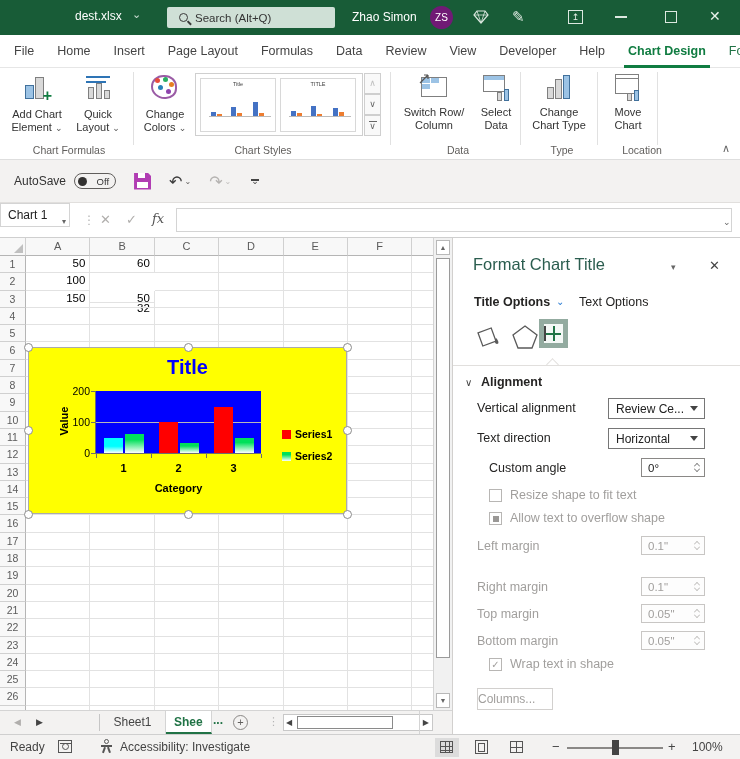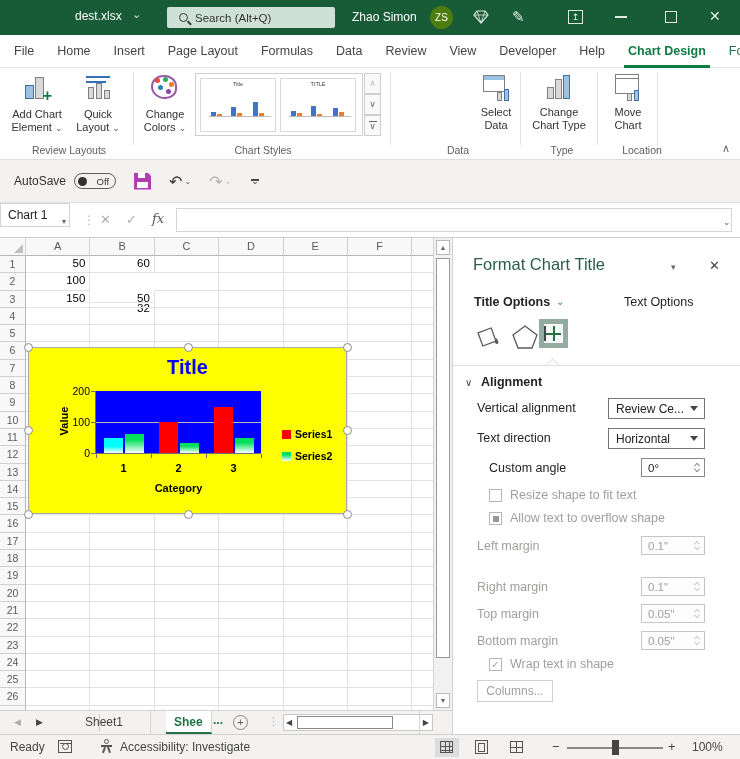--- a/index.html
+++ b/index.html
@@ -8,21 +8,21 @@
   #stage { position:relative; width:740px; height:759px; background:#fff; overflow:hidden; }
 
   
   #titlebar { left:0; top:0; width:740px; height:35px; background:#185c37; color:#e8f1ea; }
   #filename { left:75px; top:9px; font-size:12px; color:#fff; }
   #filename-chev { left:132px; top:8px; font-size:11px; color:#cfe0d6; }
   #searchbox { left:167px; top:7px; width:168px; height:21px; background:#cfe0d6; border-radius:2px; color:#333; font-size:11.5px; display:flex; align-items:center; }
   #search-glass { width:9px; height:9px; border:1.5px solid #3a3a3a; border-radius:50%; margin:0 7px 0 12px; position:relative; }
   #search-glass::after { content:""; position:absolute; width:5px; height:1.5px; background:#3a3a3a; transform:rotate(45deg); left:7px; top:8px; }
   #username { left:352px; top:10px; font-size:12px; color:#fff; }
-  #avatar { left:430px; top:6px; width:23px; height:23px; border-radius:50%; background:#4d7c0f; color:#fff; font-size:10px; display:flex; align-items:center; justify-content:center; }
+  #avatar { left:430px; top:6px; width:23px; height:23px; border-radius:50%; background:#701a75; color:#fff; font-size:10px; display:flex; align-items:center; justify-content:center; }
   .tb-ic { color:#dce8e0; font-size:13px; top:9px; }
   #gem-icon { left:473px; top:10px; }
   #pen-icon { left:512px; top:8px; font-size:15px; }
   #ribbonopt-icon { left:568px; top:10px; width:15px; height:14px; border:1px solid #dce8e0; text-align:center; font-size:9px; line-height:13px; }
   #min-btn { left:615px; top:16px; width:12px; height:2px; background:#dce8e0; }
   #max-btn { left:665px; top:11px; width:12px; height:12px; border:1px solid #dce8e0; }
   #close-btn { left:709px; top:8px; font-size:14px; color:#e8f1ea; }
 
   
   #tabrow { left:0; top:35px; width:740px; height:33px; background:#fff; border-bottom:1px solid #e6e6e6; display:flex; align-items:center; padding-left:14px; gap:23px; }
@@ -126,21 +126,21 @@
   .leg-text { font-size:10.5px; font-weight:700; color:#000; }
   .handle { position:absolute; width:9px; height:9px; border-radius:50%; background:#fff; border:1.5px solid #8c8c8c; z-index:6; }
 
   
   #panel { left:452px; top:238px; width:288px; height:496px; background:#fff; border-left:1px solid #d2d0ce; }
   #panel-title { position:absolute; left:20px; top:17px; font-size:16.5px; color:#2b5d4f; }
   #panel-dd { position:absolute; left:218px; top:24px; font-size:9px; color:#666; }
   #panel-close { position:absolute; left:256px; top:20px; font-size:13px; color:#444; }
   #panel-tab1 { position:absolute; left:21px; top:57px; font-size:12.5px; font-weight:700; color:#252423; }
   #panel-tab1-chev { position:absolute; left:103px; top:58px; font-size:10px; color:#2b7cd3; }
-  #panel-tab2 { position:absolute; left:126px; top:57px; font-size:12.5px; color:#252423;margin-left:45px; }
+  #panel-tab2 { position:absolute; left:126px; top:57px; font-size:12.5px; color:#252423; }
   .pane-ic { position:absolute; top:84px; width:30px; height:30px; }
   #icon-fill { left:21px; }
   #icon-effects { left:57px; }
   #icon-size-wrap { left:86px; top:81px; width:29px; height:29px; background:#93aba0; }
   #icon-size { position:absolute; left:5px; top:5px; width:19px; height:19px; background:#f4f8f6; }
   #icon-size .vbar { position:absolute; left:9px; top:2px; width:2px; height:15px; background:#217346; }
   #icon-size .hbar { position:absolute; left:2px; top:9px; width:15px; height:2px; background:#217346; }
   #icon-size .ibar { position:absolute; left:0px; top:2px; width:1.5px; height:15px; background:#444; }
   #panel-divider { position:absolute; left:0; top:127px; width:288px; height:1px; background:#e1dfdd; }
   #panel-notch { position:absolute; left:95px; top:122px; width:9px; height:9px; background:#fff; border-left:1px solid #e1dfdd; border-top:1px solid #e1dfdd; transform:rotate(45deg); }
@@ -156,28 +156,28 @@
   .spbox { position:absolute; left:188px; top:0; width:64px; height:19px; border:1px solid #8a8886; background:#fff; font-size:11.5px; color:#222; }
   .spbox.dis { border-color:#c8c6c4; color:#a19f9d; background:#fdfdfd; }
   .spbox .val { position:absolute; left:6px; top:2.5px; }
   .spin-up, .spin-dn { position:absolute; right:4px; width:6px; height:6px; border-right:1.5px solid #666; border-top:1.5px solid #666; }
   .spin-up { top:4px; transform:rotate(-45deg) scale(.7); }
   .spin-dn { bottom:4px; transform:rotate(135deg) scale(.7); }
   .dis .spin-up, .dis .spin-dn { border-color:#b5b3b1; }
   .cbox { position:absolute; left:36px; top:1px; width:13px; height:13px; border:1px solid #b8b6b4; background:#fff; font-size:10px; line-height:12px; text-align:center; color:#a19f9d; }
   .cbox .mix { position:absolute; left:2.5px; top:2.5px; width:6px; height:6px; background:#9a9896; }
   .clbl { position:absolute; left:57px; top:0; font-size:12.5px; color:#a19f9d; }
-  .pbtn { position:absolute; left:24px; top:0; width:76px; height:22px; border:1px solid #d2d0ce; background:#fff; font-size:12px; color:#a19f9d; text-align:center; line-height:20px; }
+  .pbtn { position:absolute; left:24px; top:8px; width:76px; height:22px; border:1px solid #d2d0ce; background:#fff; font-size:12px; color:#a19f9d; line-height:20px; }
 
   
   #tabbar { left:0; top:710px; width:452px; height:24px; background:#f3f2f1; border-top:1px solid #d4d4d4; }
   #nav-left { position:absolute; left:14px; top:6px; font-size:9px; color:#b0aeac; }
   #nav-right { position:absolute; left:36px; top:6px; font-size:9px; color:#444; }
   #tab-sep { position:absolute; left:99px; top:3px; width:1px; height:17px; background:#c6c6c6; }
-  #sheet1-tab { position:absolute; left:85px; top:0; width:66px; height:23px; font-size:12px; color:#444; text-align:left; line-height:22px; border-right:1px solid #d4d4d4; }
+  #sheet1-tab { position:absolute; left:100px; top:0; width:66px; height:23px; font-size:12px; color:#444; text-align:center; line-height:22px; border-right:1px solid #d4d4d4; }
   #active-tab { position:absolute; left:166px; top:0; width:46px; height:23px; background:#fff; border-right:1px solid #d4d4d4; font-size:12px; font-weight:700; color:#217346; text-align:left; padding-left:8px; line-height:22px; border-bottom:2px solid #217346; overflow:hidden; }
   #tab-ellipsis { position:absolute; left:213px; top:2px; font-size:12px; font-weight:700; color:#217346; }
   #newsheet-btn { position:absolute; left:233px; top:4px; width:15px; height:15px; border:1px solid #8a8886; border-radius:50%; color:#605e5c; font-size:11px; text-align:center; line-height:13px; }
   #tabbar-dots { position:absolute; left:268px; top:4px; color:#b5b5b5; font-size:11px; }
   #hscroll { position:absolute; left:283px; top:3px; width:150px; height:17px; background:#fff; border:1px solid #c8c8c8; }
   #hs-left { position:absolute; left:2px; top:3px; font-size:8px; color:#444; }
   #hthumb { position:absolute; left:13px; top:1px; width:96px; height:13px; background:#fff; border:1px solid #8a8a8a; }
   #hs-right { position:absolute; right:3px; top:3px; font-size:8px; color:#444; }
   #hs-sep { position:absolute; left:419px; top:0px; width:1px; height:23px; background:#d4d4d4; }
 
@@ -269,21 +269,21 @@
         <span class="ln" style="top:2px;"></span>
           <span class="ln" style="top:7px;width:70%;"></span>
         <span class="bar" style="left:4px;height:12px;"></span>
           <span class="bar" style="left:12px;height:16px;"></span>
           <span class="bar" style="left:20px;height:9px;"></span>
       </div>
       <div><span style="white-space:pre-line;">Quick
 Layout</span> <span class="chev">⌄</span></div>
     </div>
     <div class="rsep" style="left:133px;"></div>
-    <div class="grouplabel" style="left:10px;width:118px;">Review Layouts</div>
+    <div class="grouplabel" style="left:10px;width:118px;">Chart Formulas</div>
 
     <div class="bigbtn" style="left:138px;width:54px;">
       <div class="ic icon-palette">
         <span class="pal"></span>
         <span class="dot" style="left:5px;top:5px;background:#e74c3c;"></span>
         <span class="dot" style="left:13px;top:4px;background:#27ae60;"></span>
         <span class="dot" style="left:19px;top:9px;background:#e67e22;"></span>
         <span class="dot" style="left:8px;top:12px;background:#2980b9;"></span>
         <span class="dot" style="left:16px;top:16px;background:#8e44ad;"></span>
       </div>
@@ -313,20 +313,33 @@
             <div style="left:50px;height:4px;background:#ed7d31;"></div>
         </div>
       </div>
       <div class="gal-btn" style="top:-1px;color:#c0c0c0;">∧</div>
       <div class="gal-btn" style="top:20px;">∨</div>
       <div class="gal-btn" style="top:41px;line-height:8px;"><span style="display:block;border-top:1.5px solid #666;width:8px;margin:5px auto 0;"></span><span>∨</span></div>
     </div>
     <div class="rsep" style="left:390px;"></div>
     <div class="grouplabel" style="left:138px;width:250px;">Chart Styles</div>
 
+    <div class="bigbtn" style="left:398px;width:72px;">
+      <div class="ic icon-table" style="width:32px;">
+        <span class="tgrid" style="left:3px;top:4px;width:26px;height:20px;"></span>
+        <span class="cellb" style="left:4px;top:5px;width:8px;height:5px;"></span>
+        <span class="cellb" style="left:4px;top:11px;width:8px;height:5px;"></span>
+        <span class="cellb" style="left:13px;top:5px;width:8px;height:5px;"></span>
+        <svg style="position:absolute;left:0;top:0;" width="14" height="12">
+            <path d="M2 10 L10 2 M10 2 l-4 0 M10 2 l0 4" stroke="#555" stroke-width="1.2" fill="none"></path>
+          </svg>
+      </div>
+      <div><span style="white-space:pre-line;">Switch Row/
+Column</span></div>
+    </div>
     <div class="bigbtn" style="left:474px;width:44px;">
       <div class="ic icon-table" style="width:30px;">
         <span class="tgrid" style="left:2px;top:2px;width:22px;height:17px;"></span>
         <span class="cellb" style="left:3px;top:3px;width:20px;height:4px;"></span>
         <span class="minibarg" style="left:16px;bottom:0px;width:5px;height:9px;"></span>
         <span class="minibar" style="left:23px;bottom:0px;width:5px;height:12px;"></span>
       </div>
       <div><span style="white-space:pre-line;">Select
 Data</span></div>
     </div>

